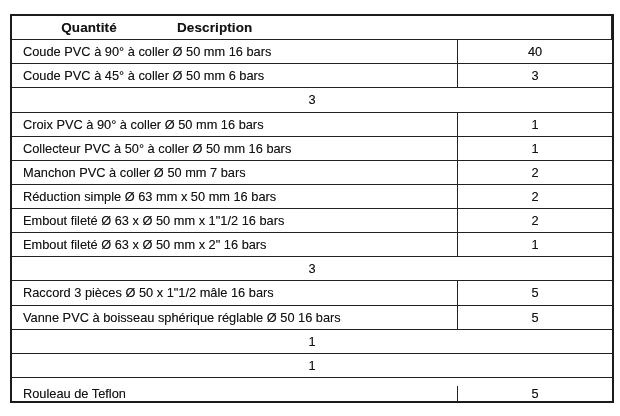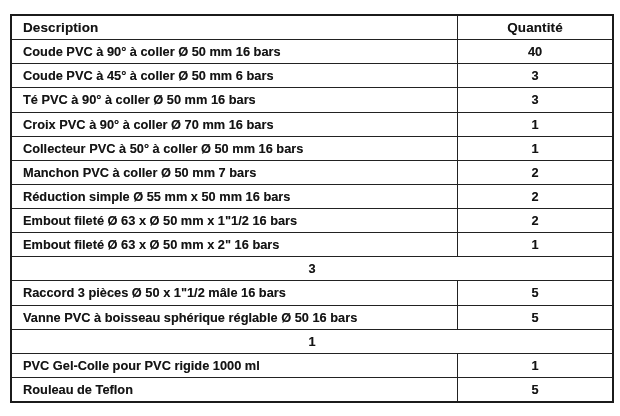--- a/index.html
+++ b/index.html
@@ -30,28 +30,28 @@
   }
   .row {
     flex: 1 1 0;
     display: flex;
     border-bottom: 1px solid #222222;
     box-sizing: border-box;
     min-height: 0;
   }
   .row:last-child {
     border-bottom: none;
+    align-items: flex-end;
   }
   .cell {
     display: flex;
     align-items: center;
     box-sizing: border-box;
     overflow: hidden;
     white-space: nowrap;
-    font-weight: bold;
   }
   .cell-desc {
     width: 446px;
     flex: 0 0 446px;
     border-right: 1px solid #222222;
     padding-left: 11px;
   }
   .cell-qty {
     flex: 1 1 auto;
     justify-content: center;
@@ -66,56 +66,55 @@
   }
   .row .cell {
     text-shadow: 0 0 0.6px rgba(25, 25, 25, 0.45);
   }
 </style>
 </head>
 <body>
 
 <div class="doc-table">
   <div class="row header-row">
+    <div class="cell cell-qty">Quantité</div>
     <div class="cell cell-desc">Description</div>
-    <div class="cell cell-qty">Quantité</div>
   </div>
 
   <div class="row data-row">
     <div class="cell cell-desc">Coude PVC à 90° à coller Ø 50 mm 16 bars</div>
     <div class="cell cell-qty">40</div>
   </div>
 
   <div class="row data-row">
     <div class="cell cell-desc">Coude PVC à 45° à coller Ø 50 mm 6 bars</div>
     <div class="cell cell-qty">3</div>
   </div>
 
   <div class="row data-row">
-    <div class="cell cell-desc">Té PVC à 90° à coller Ø 50 mm 16 bars</div>
     <div class="cell cell-qty">3</div>
   </div>
 
   <div class="row data-row">
-    <div class="cell cell-desc">Croix PVC à 90° à coller Ø 70 mm 16 bars</div>
+    <div class="cell cell-desc">Croix PVC à 90° à coller Ø 50 mm 16 bars</div>
     <div class="cell cell-qty">1</div>
   </div>
 
   <div class="row data-row">
     <div class="cell cell-desc">Collecteur PVC à 50° à coller Ø 50 mm 16 bars</div>
     <div class="cell cell-qty">1</div>
   </div>
 
   <div class="row data-row">
     <div class="cell cell-desc">Manchon PVC à coller Ø 50 mm 7 bars</div>
     <div class="cell cell-qty">2</div>
   </div>
 
   <div class="row data-row">
-    <div class="cell cell-desc">Réduction simple Ø 55 mm x 50 mm 16 bars</div>
+    <div class="cell cell-desc">Réduction simple Ø 63 mm x 50 mm 16 bars</div>
     <div class="cell cell-qty">2</div>
   </div>
 
   <div class="row data-row">
     <div class="cell cell-desc">Embout fileté Ø 63 x Ø 50 mm x 1"1/2 16 bars</div>
     <div class="cell cell-qty">2</div>
   </div>
 
   <div class="row data-row">
     <div class="cell cell-desc">Embout fileté Ø 63 x Ø 50 mm x 2" 16 bars</div>
@@ -134,21 +133,20 @@
   <div class="row data-row">
     <div class="cell cell-desc">Vanne PVC à boisseau sphérique réglable Ø 50 16 bars</div>
     <div class="cell cell-qty">5</div>
   </div>
 
   <div class="row data-row">
     <div class="cell cell-qty">1</div>
   </div>
 
   <div class="row data-row">
-    <div class="cell cell-desc">PVC Gel-Colle pour PVC rigide 1000 ml</div>
     <div class="cell cell-qty">1</div>
   </div>
 
 
   <div class="row data-row">
     <div class="cell cell-desc">Rouleau de Teflon</div>
     <div class="cell cell-qty">5</div>
   </div>
 </div>
 

